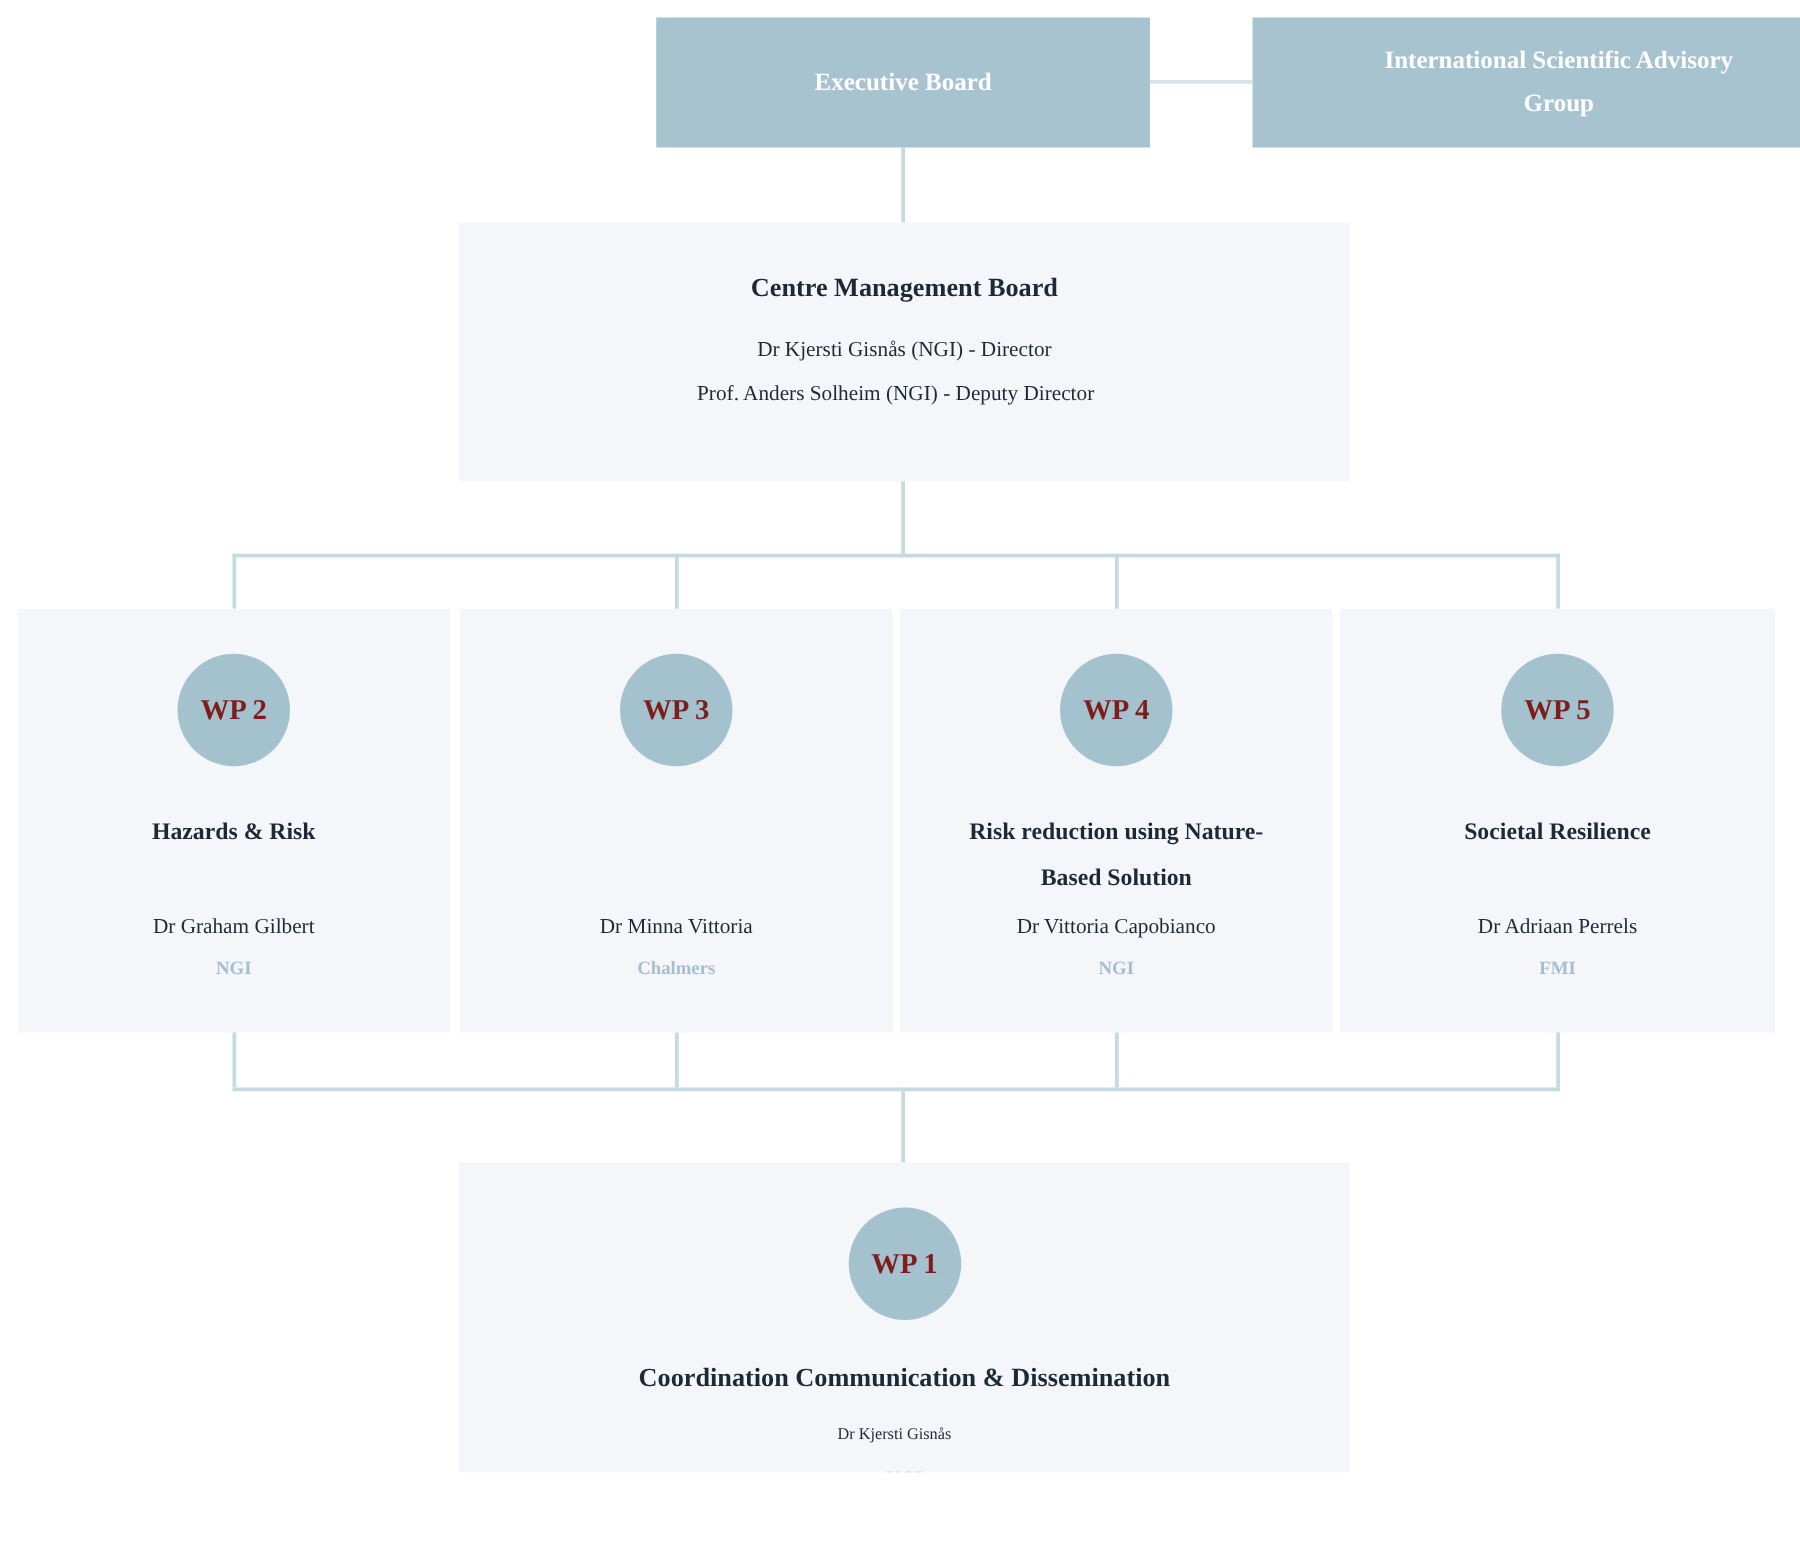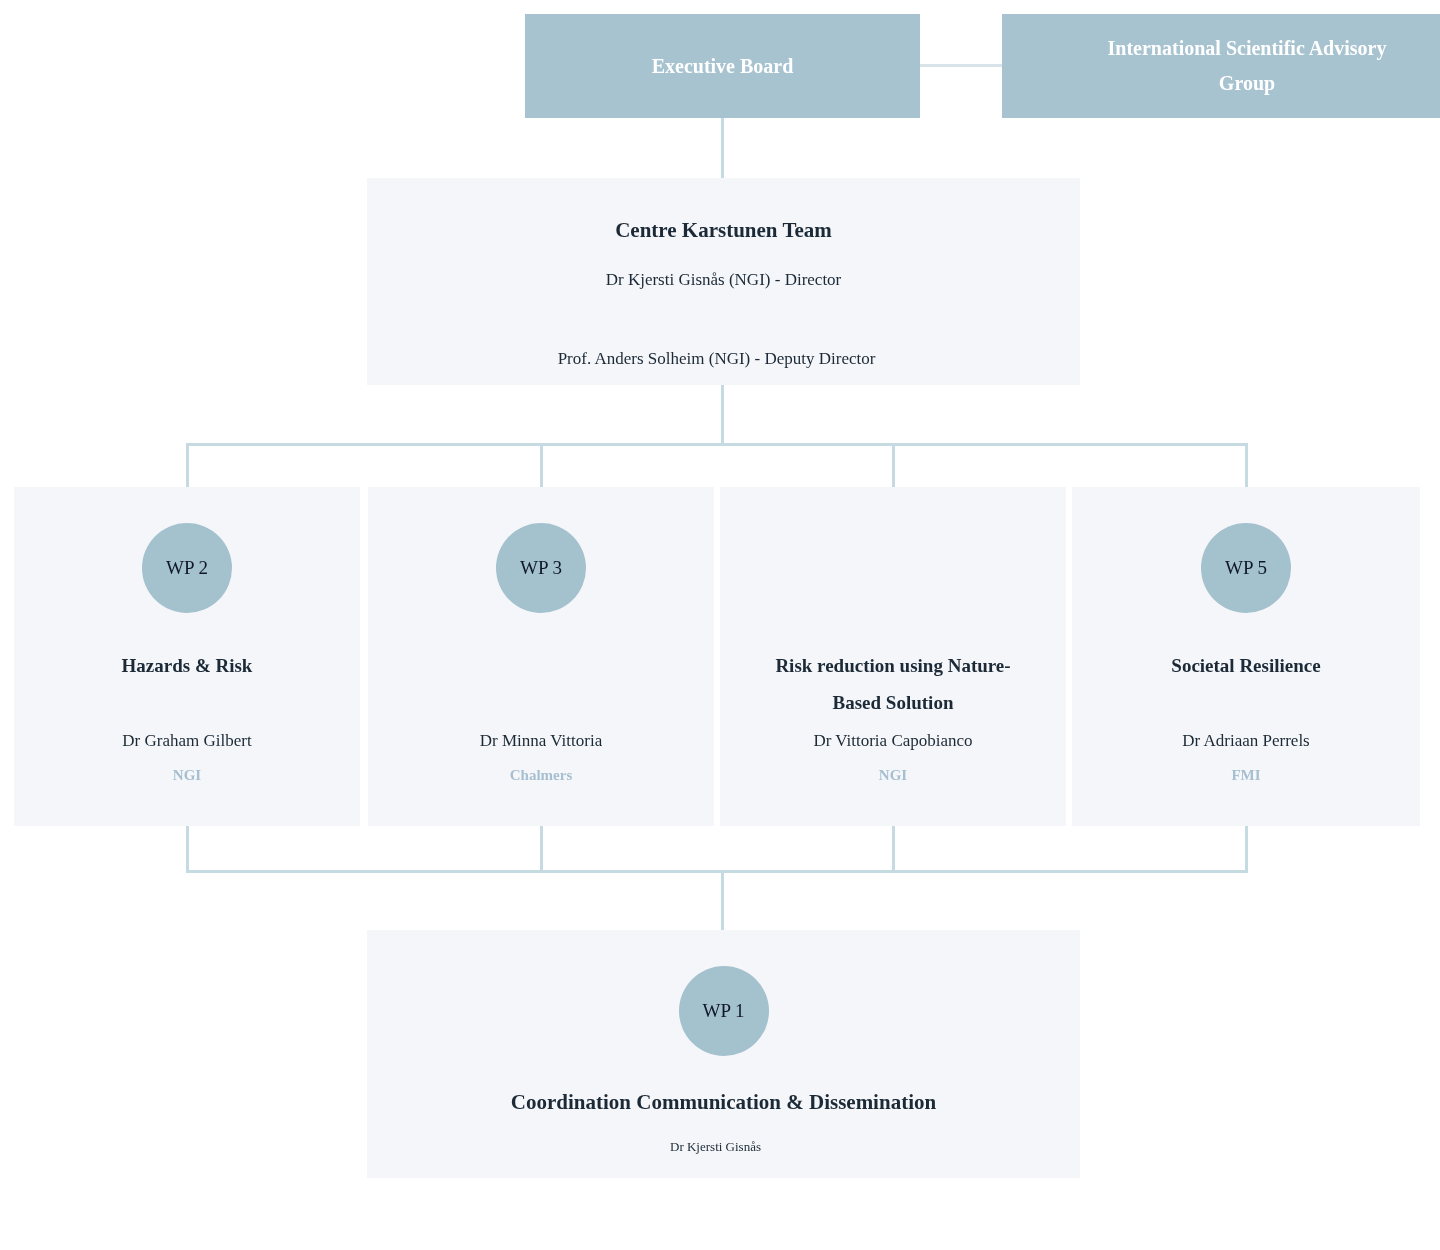--- a/index.html
+++ b/index.html
@@ -24,30 +24,30 @@
 
   
   .line{position:absolute;background:var(--line);}
   .line-light{background:var(--line-light);}
 
   
   .panel{position:absolute;background:var(--panel);text-align:center;}
   .cmt{left:367px;top:178px;width:713px;height:207px;}
   .cmt-title{position:absolute;top:40px;left:0;right:0;font-size:21px;font-weight:bold;}
   .cmt-member1{position:absolute;top:92px;left:0;right:0;font-size:17px;}
-  .cmt-member2{position:absolute;top:127px;left:0;right:14px;font-size:17px;margin-top:44px;}
+  .cmt-member2{position:absolute;top:127px;left:0;right:14px;font-size:17px;}
 
   .wp-card{top:487px;width:346px;height:339px;}
   .wp2{left:14px;}
   .wp3{left:368px;}
   .wp4{left:720px;}
   .wp5{left:1072px;width:348px;}
 
   .circle{position:absolute;top:36px;left:calc(50% - 45px);width:90px;height:90px;
-    border-radius:50%;background:var(--circle);color:#0f172a;font-weight:normal;font-size:19px;
+    border-radius:50%;background:var(--circle);color:#7f1d1d;font-weight:bold;font-size:23px;
     display:flex;align-items:center;justify-content:center;}
   .wp-title{position:absolute;top:160px;left:0;right:0;font-size:19px;font-weight:bold;line-height:37px;}
   .wp-title .inner{display:inline-block;max-width:262px;}
   .wp-lead{position:absolute;top:244px;left:0;right:0;font-size:17px;}
   .wp-aff{position:absolute;top:280px;left:0;right:0;font-size:15px;font-weight:bold;color:var(--aff);}
 
   .wp1{left:367px;top:930px;width:713px;height:306px;}
   .wp1-title{position:absolute;top:160px;left:0;right:0;font-size:21px;font-weight:bold;}
   .wp1-lead{position:absolute;top:209px;left:0;right:16px;font-size:13px;}
   .wp1-aff{position:absolute;top:245px;left:0;right:0;font-size:15px;font-weight:bold;color:var(--aff);}
@@ -61,21 +61,21 @@
     <span>Executive Board</span>
   </div>
   <div class="bluebox isag">
     <span class="inner">International Scientific Advisory Group</span>
   </div>
 
   <div class="line line-light" style="left:920px;top:64px;width:82px;height:3px;"></div>
   <div class="line" style="left:721px;top:118px;width:3px;height:60px;"></div>
 
   <div class="panel cmt">
-    <div class="cmt-title">Centre Karstunen Team</div>
+    <div class="cmt-title">Centre Management Board</div>
     <div class="cmt-member1">Dr Kjersti Gisnås (NGI) - Director</div>
     <div class="cmt-member2">Prof. Anders Solheim (NGI) - Deputy Director</div>
   </div>
 
   <div class="line" style="left:721px;top:385px;width:3px;height:58px;"></div>
   <div class="line" style="left:186px;top:443px;width:1062px;height:3px;"></div>
   <div class="line" style="left:186px;top:443px;width:3px;height:44px;"></div>
   <div class="line" style="left:540px;top:443px;width:3px;height:44px;"></div>
   <div class="line" style="left:892px;top:443px;width:3px;height:44px;"></div>
   <div class="line" style="left:1245px;top:443px;width:3px;height:44px;"></div>
@@ -87,20 +87,21 @@
     <div class="wp-aff">NGI</div>
   </div>
 
   <div class="panel wp-card wp3">
     <div class="circle">WP 3</div>
     <div class="wp-lead">Dr Minna Vittoria</div>
     <div class="wp-aff">Chalmers</div>
   </div>
 
   <div class="panel wp-card wp4">
+    <div class="circle">WP 4</div>
     <div class="wp-title"><span class="inner">Risk reduction using Nature-Based Solution</span></div>
     <div class="wp-lead">Dr Vittoria Capobianco</div>
     <div class="wp-aff">NGI</div>
   </div>
 
   <div class="panel wp-card wp5">
     <div class="circle">WP 5</div>
     <div class="wp-title"><span class="inner">Societal Resilience</span></div>
     <div class="wp-lead">Dr Adriaan Perrels</div>
     <div class="wp-aff">FMI</div>

